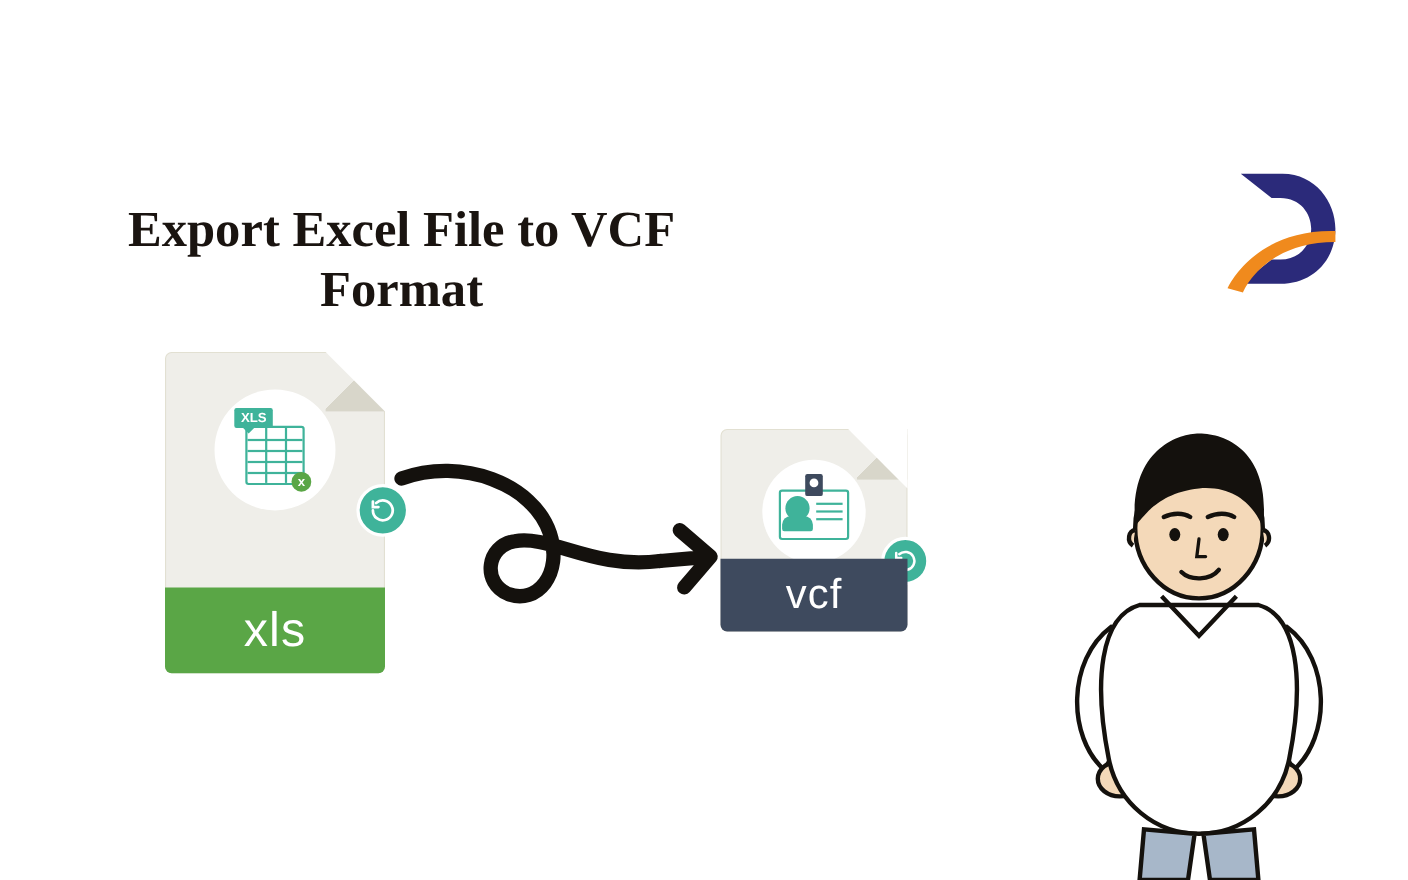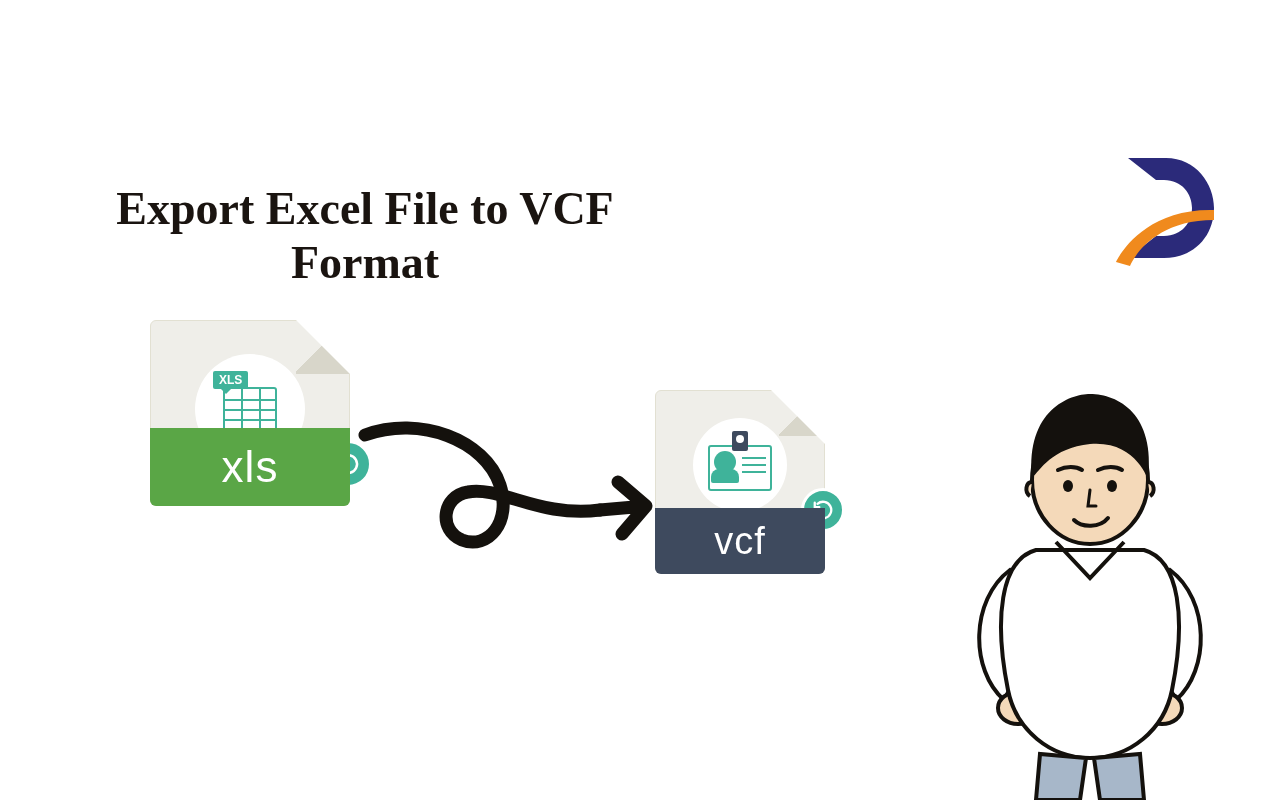--- a/index.html
+++ b/index.html
@@ -13,21 +13,21 @@
     width: 620px;
     text-align: center;
     font-size: 46px;
     font-weight: 700;
     color: #1a1410;
     line-height: 1.18;
     margin-top: 32px;
   }
 
   
-  .file-card { position: absolute; width: 200px; height: 186px; }
+  .file-card { position: absolute; width: 200px; height: 292px; }
   .file-body {
     position: absolute; inset: 0;
     background: #efeee9;
     border: 1px solid #e2e0d2;
     border-radius: 6px;
   }
   .file-fold {
     position: absolute; right: 0; top: 0;
     width: 54px; height: 54px;
     background: linear-gradient(135deg, transparent 0 48%, #d8d6ca 48% 100%);

